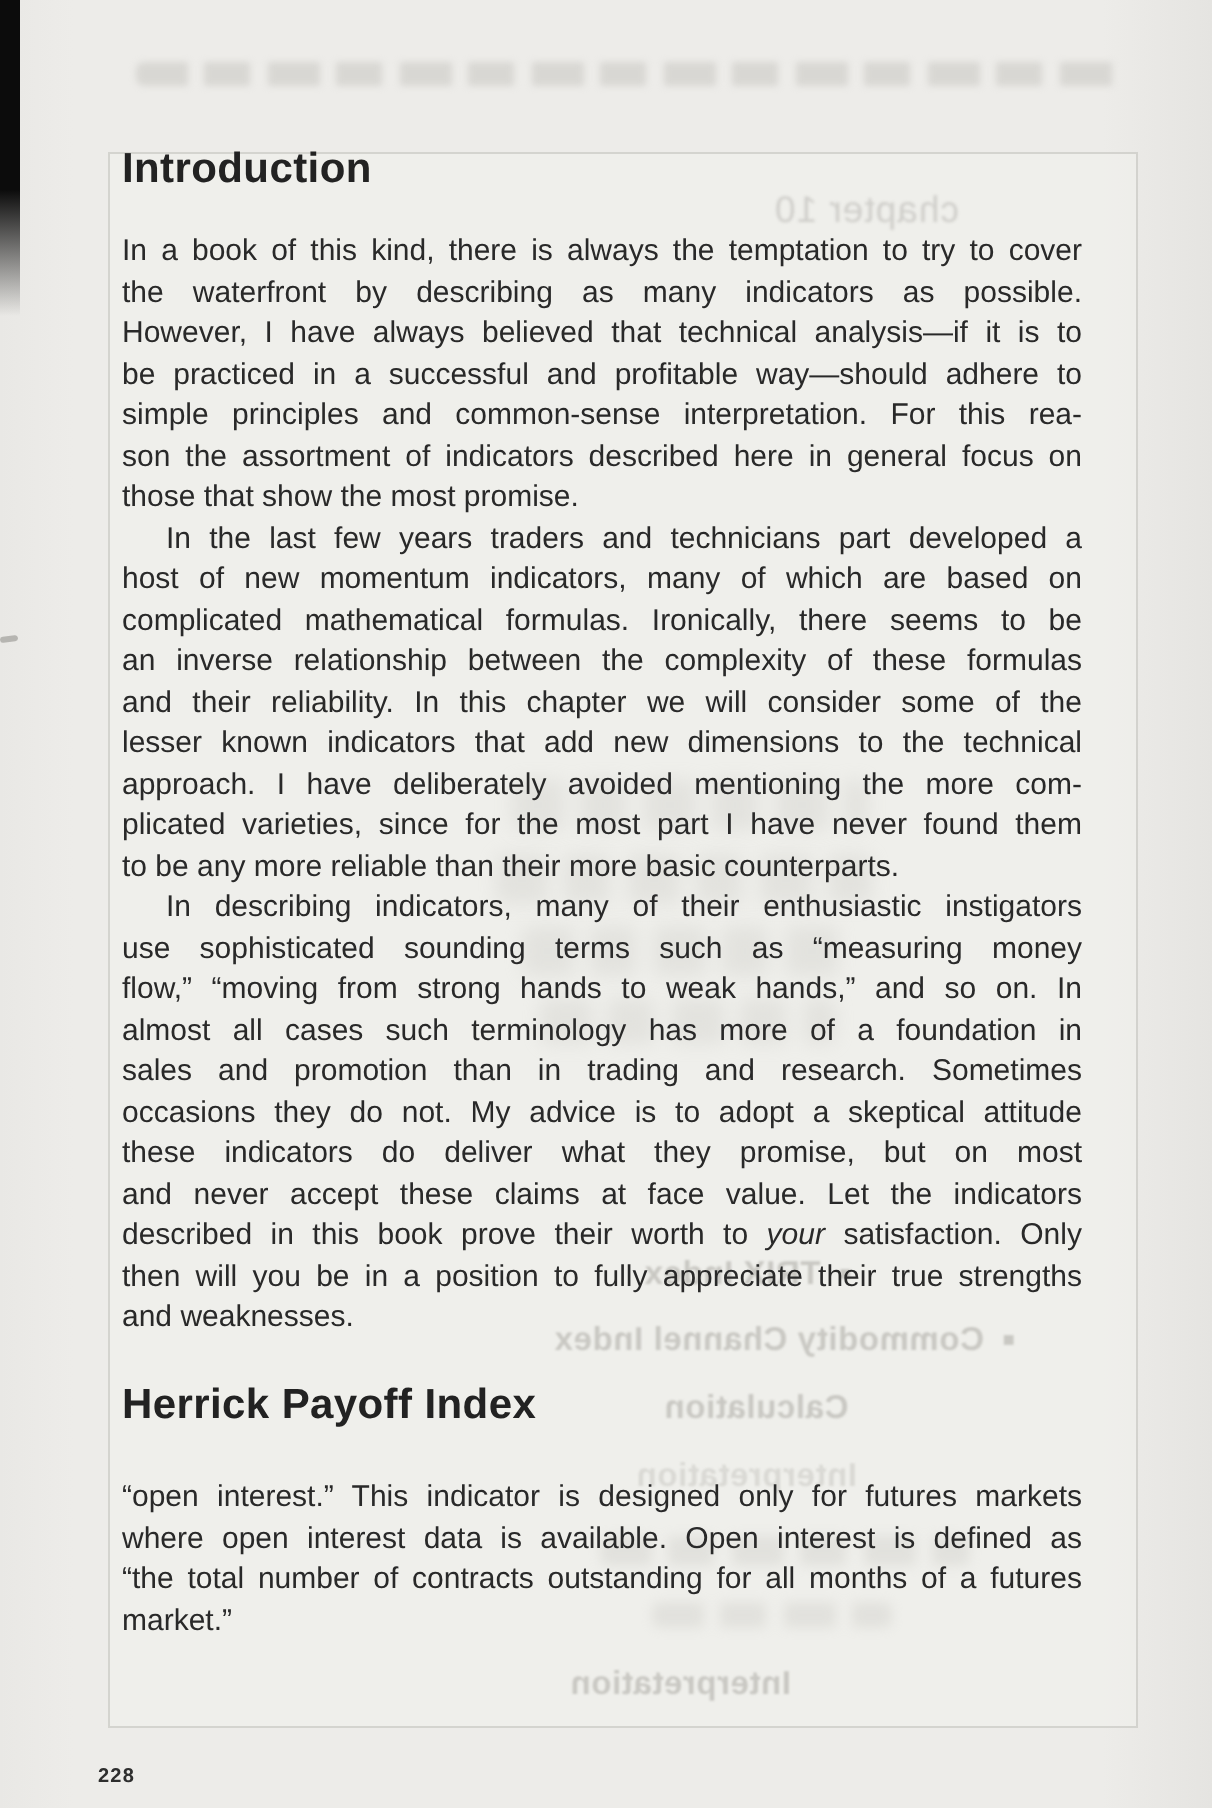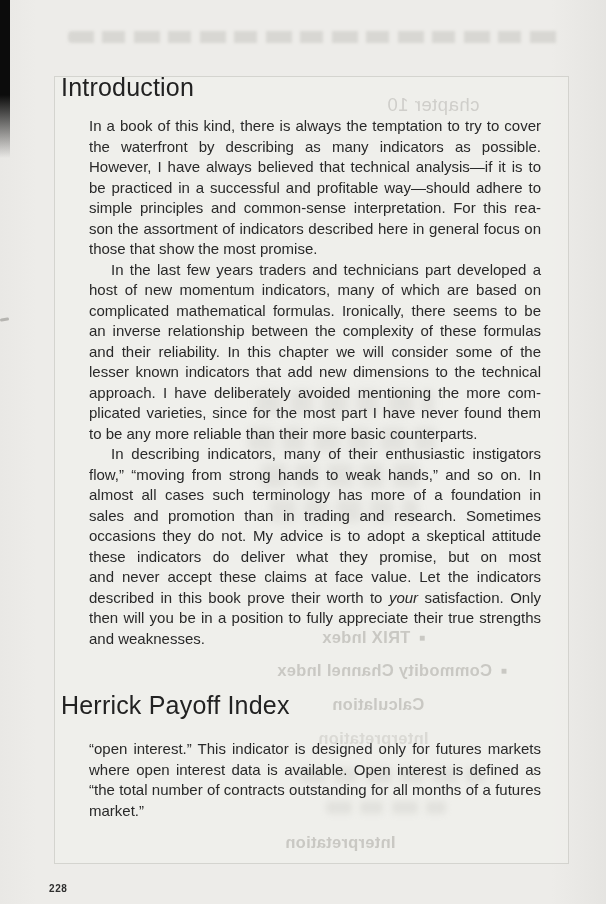--- a/index.html
+++ b/index.html
@@ -36,30 +36,30 @@
   .smudge.big{filter:blur(4.5px);opacity:.28;}
   .smudge.b1{left:256px;top:390px;width:178px;height:25px;}
   .smudge.b2{left:248px;top:427px;width:188px;height:25px;}
   .smudge.b3{left:261px;top:463px;width:164px;height:25px;}
   .smudge.b4{left:270px;top:499px;width:148px;height:23px;}
   .smudge.mid1{left:300px;top:768px;width:185px;height:15px;filter:blur(3px);opacity:.3;}
   .smudge.mid2{left:326px;top:801px;width:120px;height:13px;filter:blur(3px);opacity:.3;}
   .ghost.faint{opacity:.55;}
 
   
-  .heading{position:absolute;left:61px;color:#222;font-weight:400;font-size:25px;
+  .heading{position:absolute;left:61px;color:#222;font-weight:700;font-size:21px;
     letter-spacing:.2px;white-space:nowrap;}
   #heading-intro{top:73px;}
   #heading-hpi{top:691px;}
 
   .textflow{position:absolute;left:61px;top:116px;width:480px;color:#292929;
     font-size:15px;line-height:20.5px;}
   #para4{position:absolute;left:61px;top:739px;width:480px;color:#292929;
     font-size:15px;line-height:20.5px;}
-  .line{text-align:justify;text-align-last:justify;margin-left:28px;}
+  .line{text-align:justify;text-align-last:justify;}
   .para .line:last-child{text-align-last:left;}
   .para.indent .line:first-child{text-indent:22px;}
   .line i{}
 
   .page-number{position:absolute;left:49px;top:883px;font-size:10px;font-weight:700;
     color:#2e2e2e;letter-spacing:.6px;}
 </style>
 </head>
 <body>
 
@@ -114,20 +114,21 @@
         <div class="line">complicated mathematical formulas. Ironically, there seems to be</div>
         <div class="line">an inverse relationship between the complexity of these formulas</div>
         <div class="line">and their reliability. In this chapter we will consider some of the</div>
         <div class="line">lesser known indicators that add new dimensions to the technical</div>
         <div class="line">approach. I have deliberately avoided mentioning the more com-</div>
         <div class="line">plicated varieties, since for the most part I have never found them</div>
         <div class="line">to be any more reliable than their more basic counterparts.</div>
       </div>
     <div class="para indent">
         <div class="line">In describing indicators, many of their enthusiastic instigators</div>
+        <div class="line">use sophisticated sounding terms such as “measuring money</div>
         <div class="line">flow,” “moving from strong hands to weak hands,” and so on. In</div>
         <div class="line">almost all cases such terminology has more of a foundation in</div>
         <div class="line">sales and promotion than in trading and research. Sometimes</div>
         <div class="line">occasions they do not. My advice is to adopt a skeptical attitude</div>
         <div class="line">these indicators do deliver what they promise, but on most</div>
         <div class="line">and never accept these claims at face value. Let the indicators</div>
         <div class="line">described in this book prove their worth to <i>your</i> satisfaction. Only</div>
         <div class="line">then will you be in a position to fully appreciate their true strengths</div>
         <div class="line">and weaknesses.</div>
       </div>

